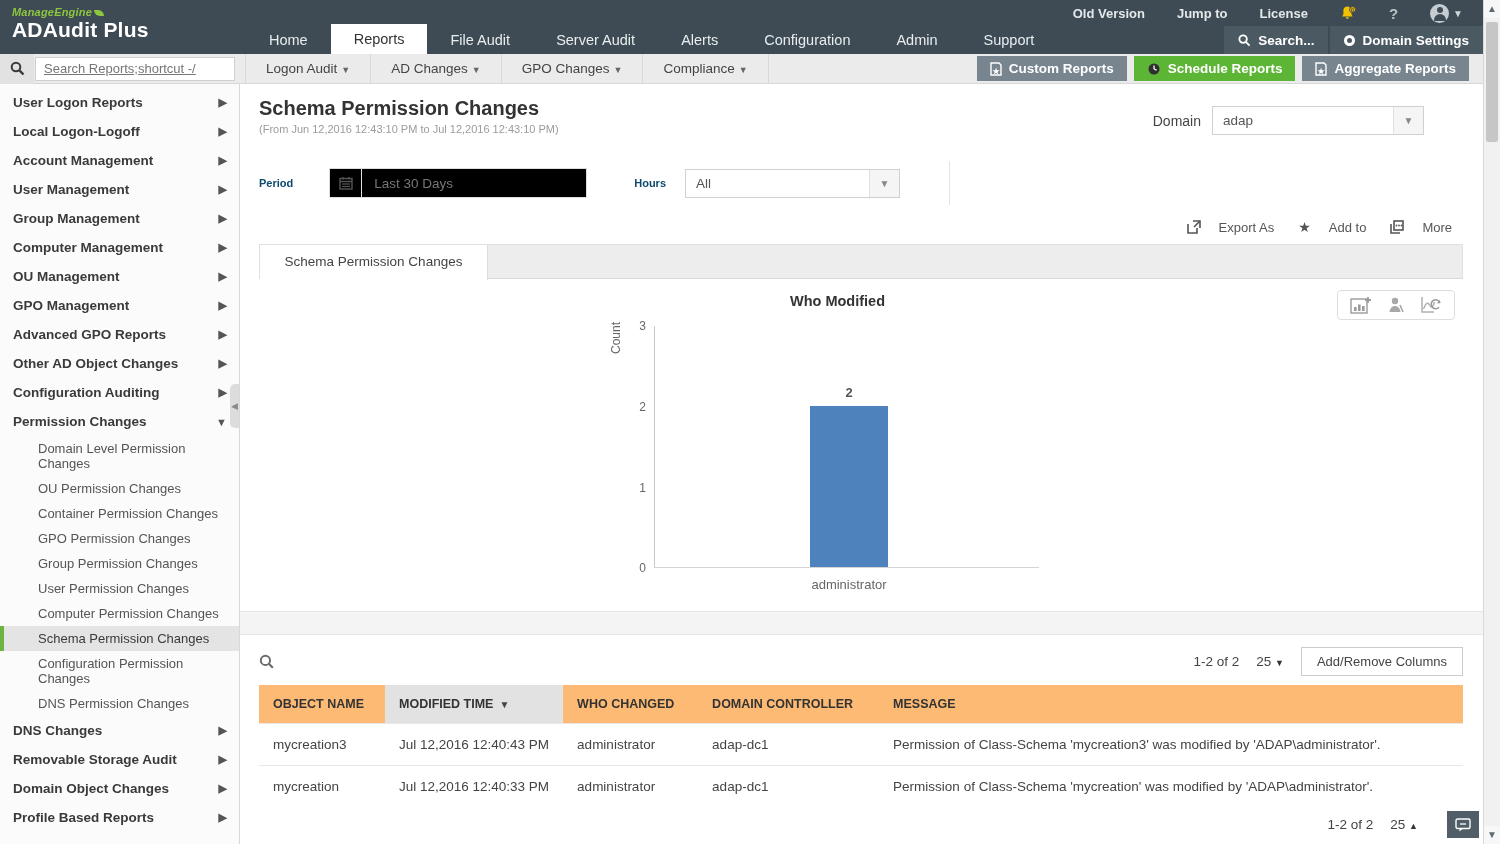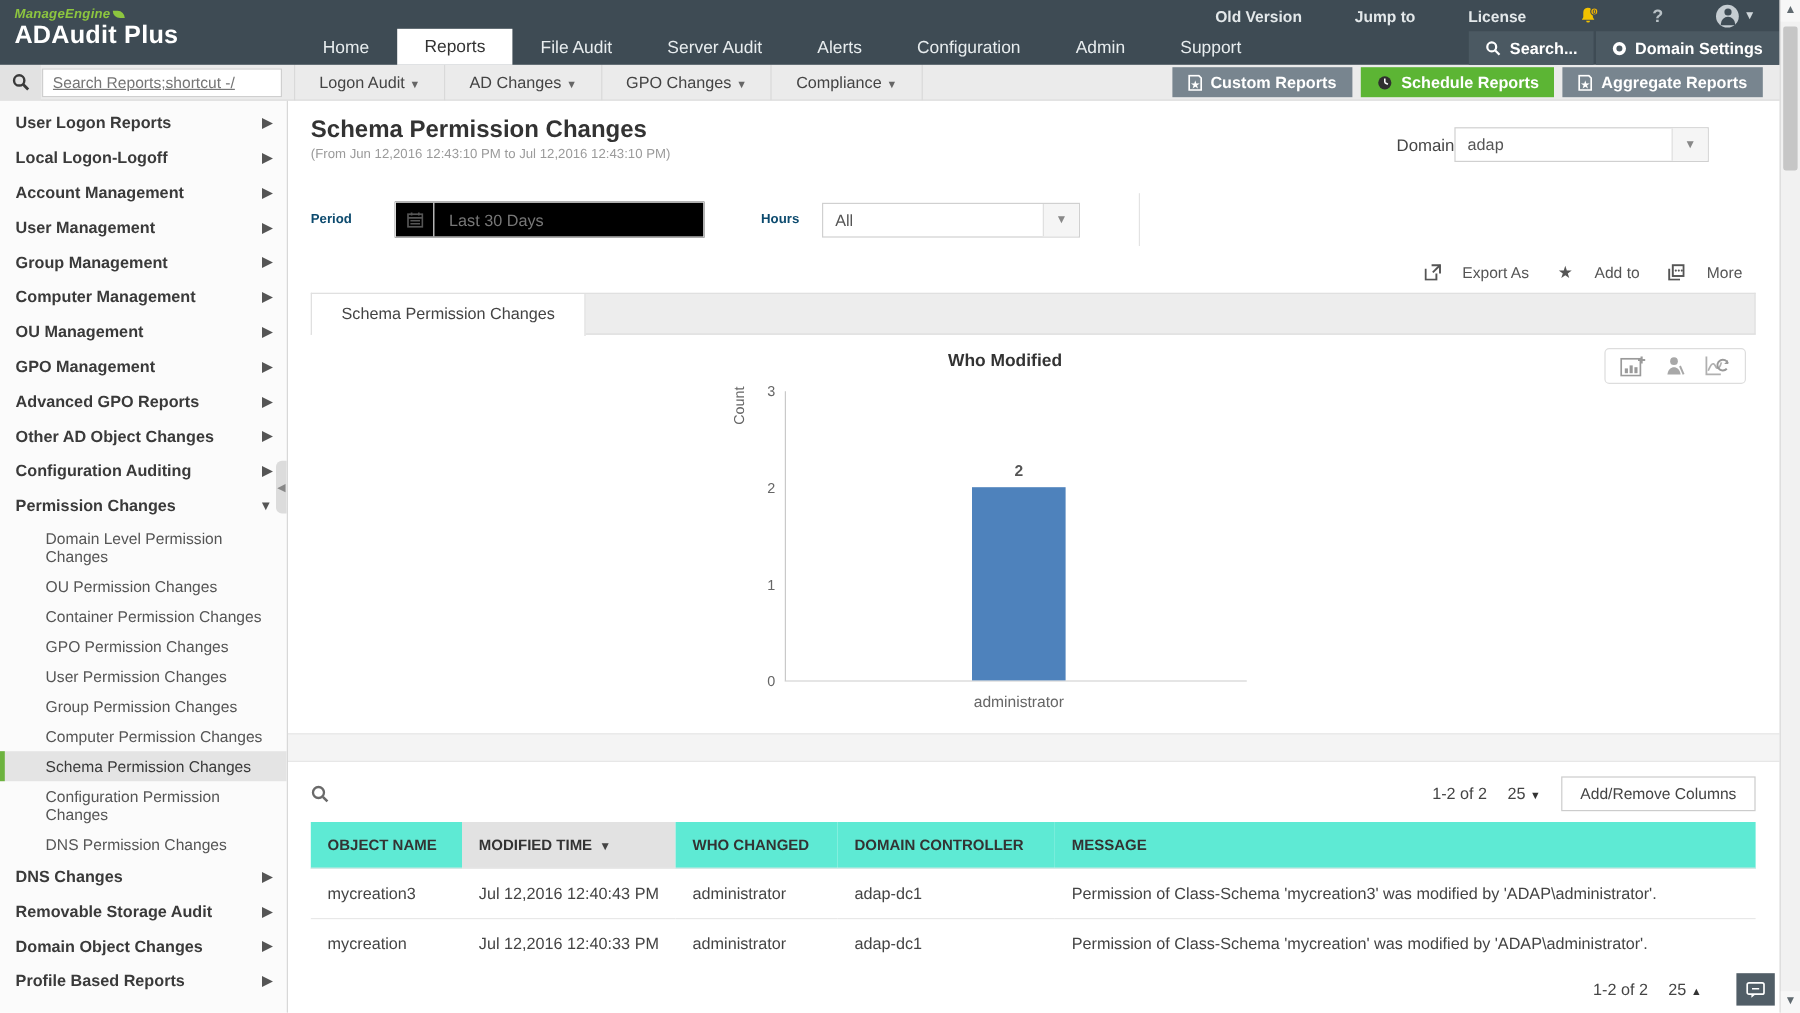--- a/index.html
+++ b/index.html
@@ -14,21 +14,21 @@
   .vscroll .arr.down { bottom:0; }
   .vscroll .thumb { position:absolute; left:2px; top:22px; width:12px; height:120px; background:#c6c6c6; border-radius:2px; }
 
   
   .header { position:relative; height:54px; background:#3e4b54; display:flex; padding-right:17px; }
   .brand { width:218px; padding:6px 0 0 12px; }
   .brand-company { color:#8dc63f; font-size:11px; font-weight:700; font-style:italic; letter-spacing:.2px; }
   .brand-company .leaf { display:inline-block; width:10px; height:6px; background:#8dc63f; border-radius:0 6px 0 6px; margin-left:2px; }
   .brand-product { color:#ffffff; font-size:21px; font-weight:700; margin-top:0px; letter-spacing:.2px; }
   .header-main { flex:1; display:flex; flex-direction:column; }
-  .header-top { height:26px; display:flex; justify-content:flex-end; align-items:center; gap:20px; padding-right:8px; }
+  .header-top { height:26px; display:flex; justify-content:flex-end; align-items:center; gap:8px; padding-right:8px; }
   .header-top .tlink { color:#e3e8ea; font-size:13px; font-weight:600; padding:0 12px; cursor:pointer; }
   .header-top .tico { padding:0 12px; display:flex; align-items:center; gap:4px; }
   .qmark { color:#b9c2c7; font-size:15px; font-weight:700; }
   .avatar-circle { width:19px; height:19px; border-radius:50%; background:#c6cdd2; position:relative; display:inline-block; }
   .avatar-circle:before { content:""; position:absolute; left:6.5px; top:3px; width:6px; height:6px; border-radius:50%; background:#3e4b54; }
   .avatar-circle:after { content:""; position:absolute; left:3.5px; top:10px; width:12px; height:7px; border-radius:6px 6px 0 0; background:#3e4b54; }
   .caret-down { color:#cfd6da; font-size:10px; }
   .header-navrow { height:28px; display:flex; align-items:flex-end; }
   .main-nav { display:flex; height:28px; margin-left:28px; }
   .nav-item { color:#e8edef; font-size:14.5px; padding:0 23px; line-height:28px; cursor:pointer; white-space:nowrap; }
@@ -59,21 +59,21 @@
   .side-item .chev { margin-left:auto; font-size:11px; color:#555; }
   .side-sub { display:flex; align-items:center; padding:5px 12px 5px 34px; font-size:13px; color:#555; cursor:pointer; border-left:4px solid transparent; }
   .side-sub.selected { background:#e4e4e4; border-left:4px solid #6db33f; color:#3a3a3a; }
   .collapse-handle { position:absolute; right:0; top:300px; width:9px; height:44px; background:#dcdcdc; border-radius:5px 0 0 5px; color:#888; font-size:9px; display:flex; align-items:center; justify-content:center; cursor:pointer; }
 
   
   .main { flex:1; position:relative; background:#fff; display:flex; flex-direction:column; overflow:hidden; padding-right:17px; }
   .title-row { position:relative; padding:13px 20px 4px 19px; }
   .page-title { font-size:20px; font-weight:700; color:#333; }
   .page-subtitle { font-size:11px; color:#9b9b9b; margin-top:3px; }
-  .domain-ctl { position:absolute; right:59px; top:22px; display:flex; align-items:center; gap:0; }
+  .domain-ctl { position:absolute; right:59px; top:22px; display:flex; align-items:center; gap:11px; }
   .domain-label { font-size:14px; color:#444; }
   .select-box { display:flex; align-items:center; border:1px solid #d0d0d0; background:#fff; height:29px; cursor:pointer; }
   .select-box .sel-val { padding:0 10px; font-size:13.5px; color:#555; flex:1; }
   .select-box .sel-btn { width:30px; height:100%; display:flex; align-items:center; justify-content:center; border-left:1px solid #e0e0e0; background:#f5f5f5; color:#888; font-size:10px; }
   .domain-select { width:212px; }
 
   .filter-row { display:flex; align-items:center; margin:22px 0 0 19px; }
   .flabel { font-size:11px; color:#0c4a6e;font-weight:bold; }
   .period-ctl { display:flex; align-items:center; margin-left:36px; border:1px solid #ddd; background:#000000; height:30px; width:258px; cursor:pointer; }
   .cal-cell { width:32px; height:100%; display:flex; align-items:center; justify-content:center; border-right:1px solid #e2e2e2; }
@@ -105,21 +105,21 @@
   .section-gap { height:26px; background:#f4f4f4; border-top:1px solid #e7e7e7; border-bottom:1px solid #e7e7e7; margin-top:14px; }
 
   .table-toolbar { display:flex; align-items:center; padding:12px 20px 9px 19px; }
   .table-toolbar .right { margin-left:auto; display:flex; align-items:center; gap:17px; }
   .range-text { font-size:13.5px; color:#444; }
   .pagesize { font-size:13.5px; color:#444; cursor:pointer; }
   .pagesize .tri { font-size:9px; color:#333; }
   .addremove-btn { border:1px solid #ccc; background:#fff; padding:6px 15px; font-size:13px; color:#444; cursor:pointer; font-family:"Liberation Sans",sans-serif; }
 
   table.report { width:calc(100% - 39px); margin-left:19px; border-collapse:collapse; }
-  table.report th { background:#5eead4; text-align:left; font-size:12.5px; font-weight:700; color:#333; padding:12px 14px; white-space:nowrap; }
+  table.report th { background:#fdba74; text-align:left; font-size:12.5px; font-weight:700; color:#333; padding:12px 14px; white-space:nowrap; }
   table.report th.sorted { background:#e2e2e2; }
   table.report th .sort-caret { font-size:10px; color:#444; margin-left:6px; }
   table.report td { font-size:13.5px; color:#444; padding:13px 14px; border-top:1px solid #e8e8e8; white-space:nowrap; }
   .c-obj { width:126px; } .c-time { width:176px; } .c-who { width:135px; } .c-dc { width:181px; }
 
   .footer-row { margin-top:auto; display:flex; justify-content:flex-end; align-items:center; gap:17px; padding:4px 4px 6px 0; }
   .chat-btn { width:32px; height:27px; background:#515e67; display:flex; align-items:center; justify-content:center; cursor:pointer; margin-left:12px; }
 </style>
 </head>
 <body>
@@ -274,22 +274,22 @@
           <span class="chev">▶</span>
         </div>
       <div class="side-item">
           <span>Permission Changes</span>
           <span class="chev">▼</span>
         </div>
       <div class="side-sub">Domain Level Permission Changes</div>
       <div class="side-sub">OU Permission Changes</div>
       <div class="side-sub">Container Permission Changes</div>
       <div class="side-sub">GPO Permission Changes</div>
+      <div class="side-sub">Group Permission Changes</div>
       <div class="side-sub">User Permission Changes</div>
-      <div class="side-sub">Group Permission Changes</div>
       <div class="side-sub">Computer Permission Changes</div>
       <div class="side-sub selected">Schema Permission Changes</div>
       <div class="side-sub">Configuration Permission Changes</div>
       <div class="side-sub">DNS Permission Changes</div>
       <div class="side-item">
           <span>DNS Changes</span>
           <span class="chev">▶</span>
         </div>
       <div class="side-item">
           <span>Removable Storage Audit</span>

